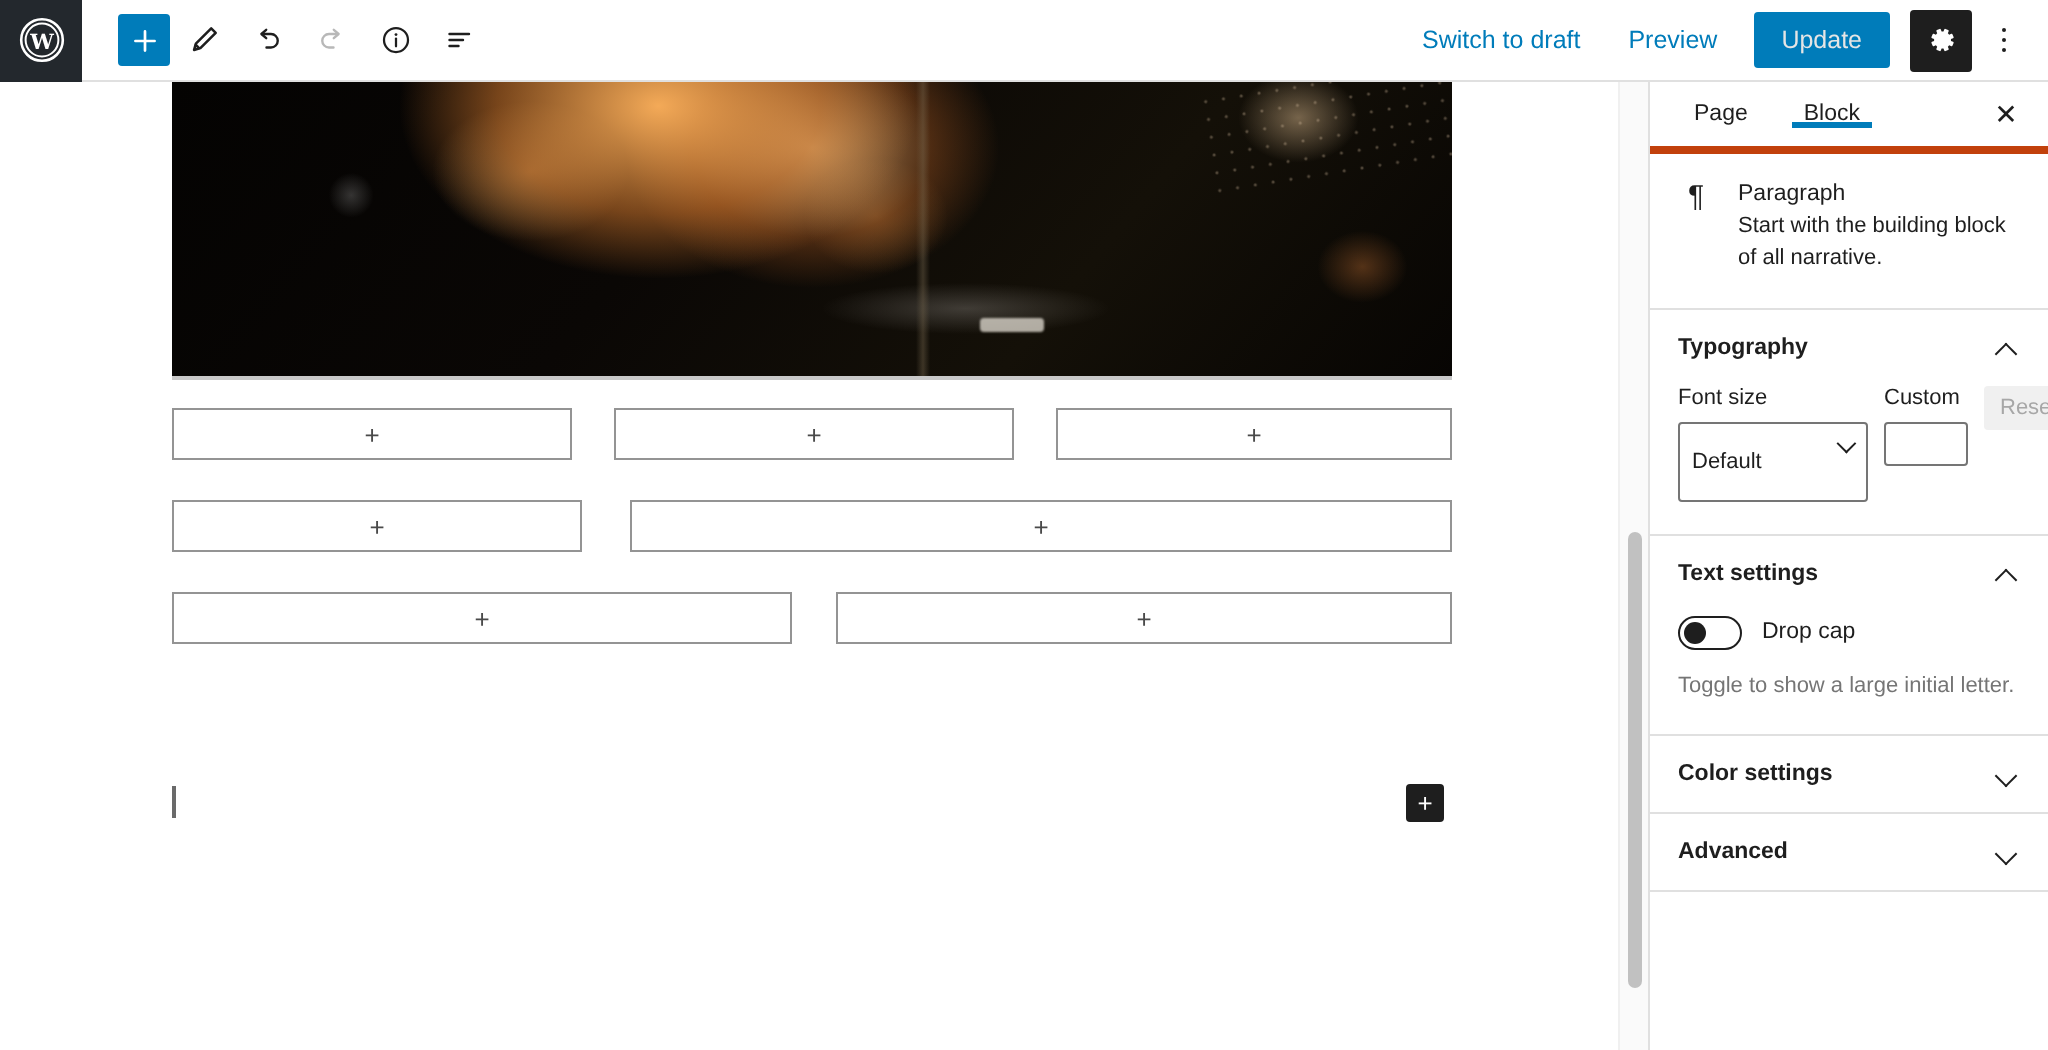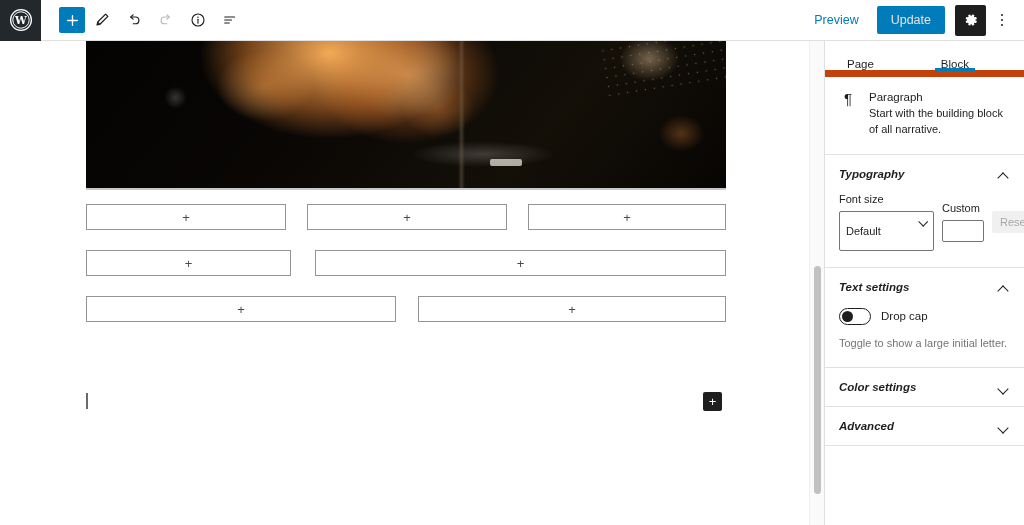--- a/index.html
+++ b/index.html
@@ -160,23 +160,23 @@
   }
 
   
   .sidebar {
     position: absolute; top: 41px; left: 824px;
     width: 200px; height: 484px;
     background: #ffffff;
     border-left: 1px solid #e0e0e0;
   }
   .sb-tabs {
-    height: 36px; display: flex; align-items: flex-end;
-    border-bottom: 7px solid #c2410c;
-    position: relative; padding-left: 8px; gap: 39px;
+    height: 36px; display: flex; align-items: center;
+    border-bottom: 4px solid #c2410c;
+    position: relative; padding-left: 8px;
   }
   .sb-tab {
     background: transparent; border: none;
     font-size: 11.5px; font-weight: normal; color: #1e1e1e;
     padding: 0 14px; cursor: pointer; position: relative;
     font-family: "Liberation Sans", sans-serif;
   }
   .sb-tab.inactive { font-weight: normal; color: #1e1e1e; }
   .sb-tab.active::after {
     content: ""; position: absolute;
@@ -196,35 +196,35 @@
   }
   .block-icon {
     width: 18px; flex: 0 0 18px; text-align: center;
     font-size: 15px; color: #1e1e1e; line-height: 1.1;
   }
   .block-title { font-size: 11.5px; color: #1e1e1e; margin-bottom: 3px; }
   .block-desc { font-size: 11px; color: #1e1e1e; line-height: 1.45; }
 
   .panel { border-bottom: 1px solid #e0e0e0; }
   .panel-head {
-    display: flex; align-items: flex-end; justify-content: space-between;
-    padding: 13px 16px 13px 14px; cursor: pointer; font-style: italic;
+    display: flex; align-items: center; justify-content: space-between;
+    padding: 13px 16px 13px 14px; cursor: pointer;
   }
   .panel-title { font-size: 11.5px; font-weight: bold; color: #1e1e1e; }
   .chev { width: 10px; height: 10px; position: relative; flex: 0 0 10px; }
   .chev::before {
     content: ""; position: absolute; left: 1px; top: 2px;
     width: 7px; height: 7px;
     border-right: 1.4px solid #1e1e1e; border-bottom: 1.4px solid #1e1e1e;
     transform: rotate(45deg);
   }
   .chev.up::before { transform: rotate(-135deg); top: 4px; }
 
   .panel-body { padding: 0 14px 16px 14px; }
-  .field-row { display: flex; gap: 8px; align-items: center; }
+  .field-row { display: flex; gap: 8px; align-items: flex-start; }
   .field-col { display: flex; flex-direction: column; }
   .field-label { font-size: 11px; color: #1e1e1e; margin-bottom: 6px; }
   .select-box {
     width: 95px; height: 40px;
     border: 1px solid #757575; border-radius: 2px;
     background: #ffffff; font-size: 11px; color: #1e1e1e;
     display: flex; align-items: center; padding: 0 6px;
     cursor: pointer; position: relative;
   }
   .select-box .sel-chev {
@@ -313,20 +313,21 @@
     </button>
 
     <button class="tb-btn">
       <svg width="18" height="18" viewBox="0 0 24 24">
         <path d="M5 8h13M5 12h9M5 16h6" stroke="#1e1e1e" stroke-width="1.6" stroke-linecap="round"></path>
       </svg>
     </button>
   </div>
 
   <div class="tb-right">
+    <button class="link-btn">Switch to draft</button>
     <button class="link-btn">Preview</button>
     <button class="update-btn">Update</button>
 
     <button class="gear-btn">
       <svg width="16" height="16" viewBox="0 0 24 24">
         <path fill="#ffffff" d="M12 8.1a3.9 3.9 0 100 7.8 3.9 3.9 0 000-7.8zm0 6a2.1 2.1 0 110-4.2 2.1 2.1 0 010 4.2z"></path>
         <path fill="#ffffff" d="M20.3 13.3l-1.6-.6a6.9 6.9 0 000-1.4l1.6-.6a.7.7 0 00.4-.9l-.8-2a.7.7 0 00-.9-.4l-1.6.6a7 7 0 00-1-1l.6-1.6a.7.7 0 00-.4-.9l-2-.8a.7.7 0 00-.9.4l-.6 1.6a6.9 6.9 0 00-1.4 0l-.6-1.6a.7.7 0 00-.9-.4l-2 .8a.7.7 0 00-.4.9l.6 1.6a7 7 0 00-1 1l-1.6-.6a.7.7 0 00-.9.4l-.8 2a.7.7 0 00.4.9l1.6.6a6.9 6.9 0 000 1.4l-1.6.6a.7.7 0 00-.4.9l.8 2a.7.7 0 00.9.4l1.6-.6a7 7 0 001 1l-.6 1.6a.7.7 0 00.4.9l2 .8a.7.7 0 00.9-.4l.6-1.6a6.9 6.9 0 001.4 0l.6 1.6a.7.7 0 00.9.4l2-.8a.7.7 0 00.4-.9l-.6-1.6a7 7 0 001-1l1.6.6a.7.7 0 00.9-.4l.8-2a.7.7 0 00-.4-.9z"></path>
       </svg>
     </button>
 

